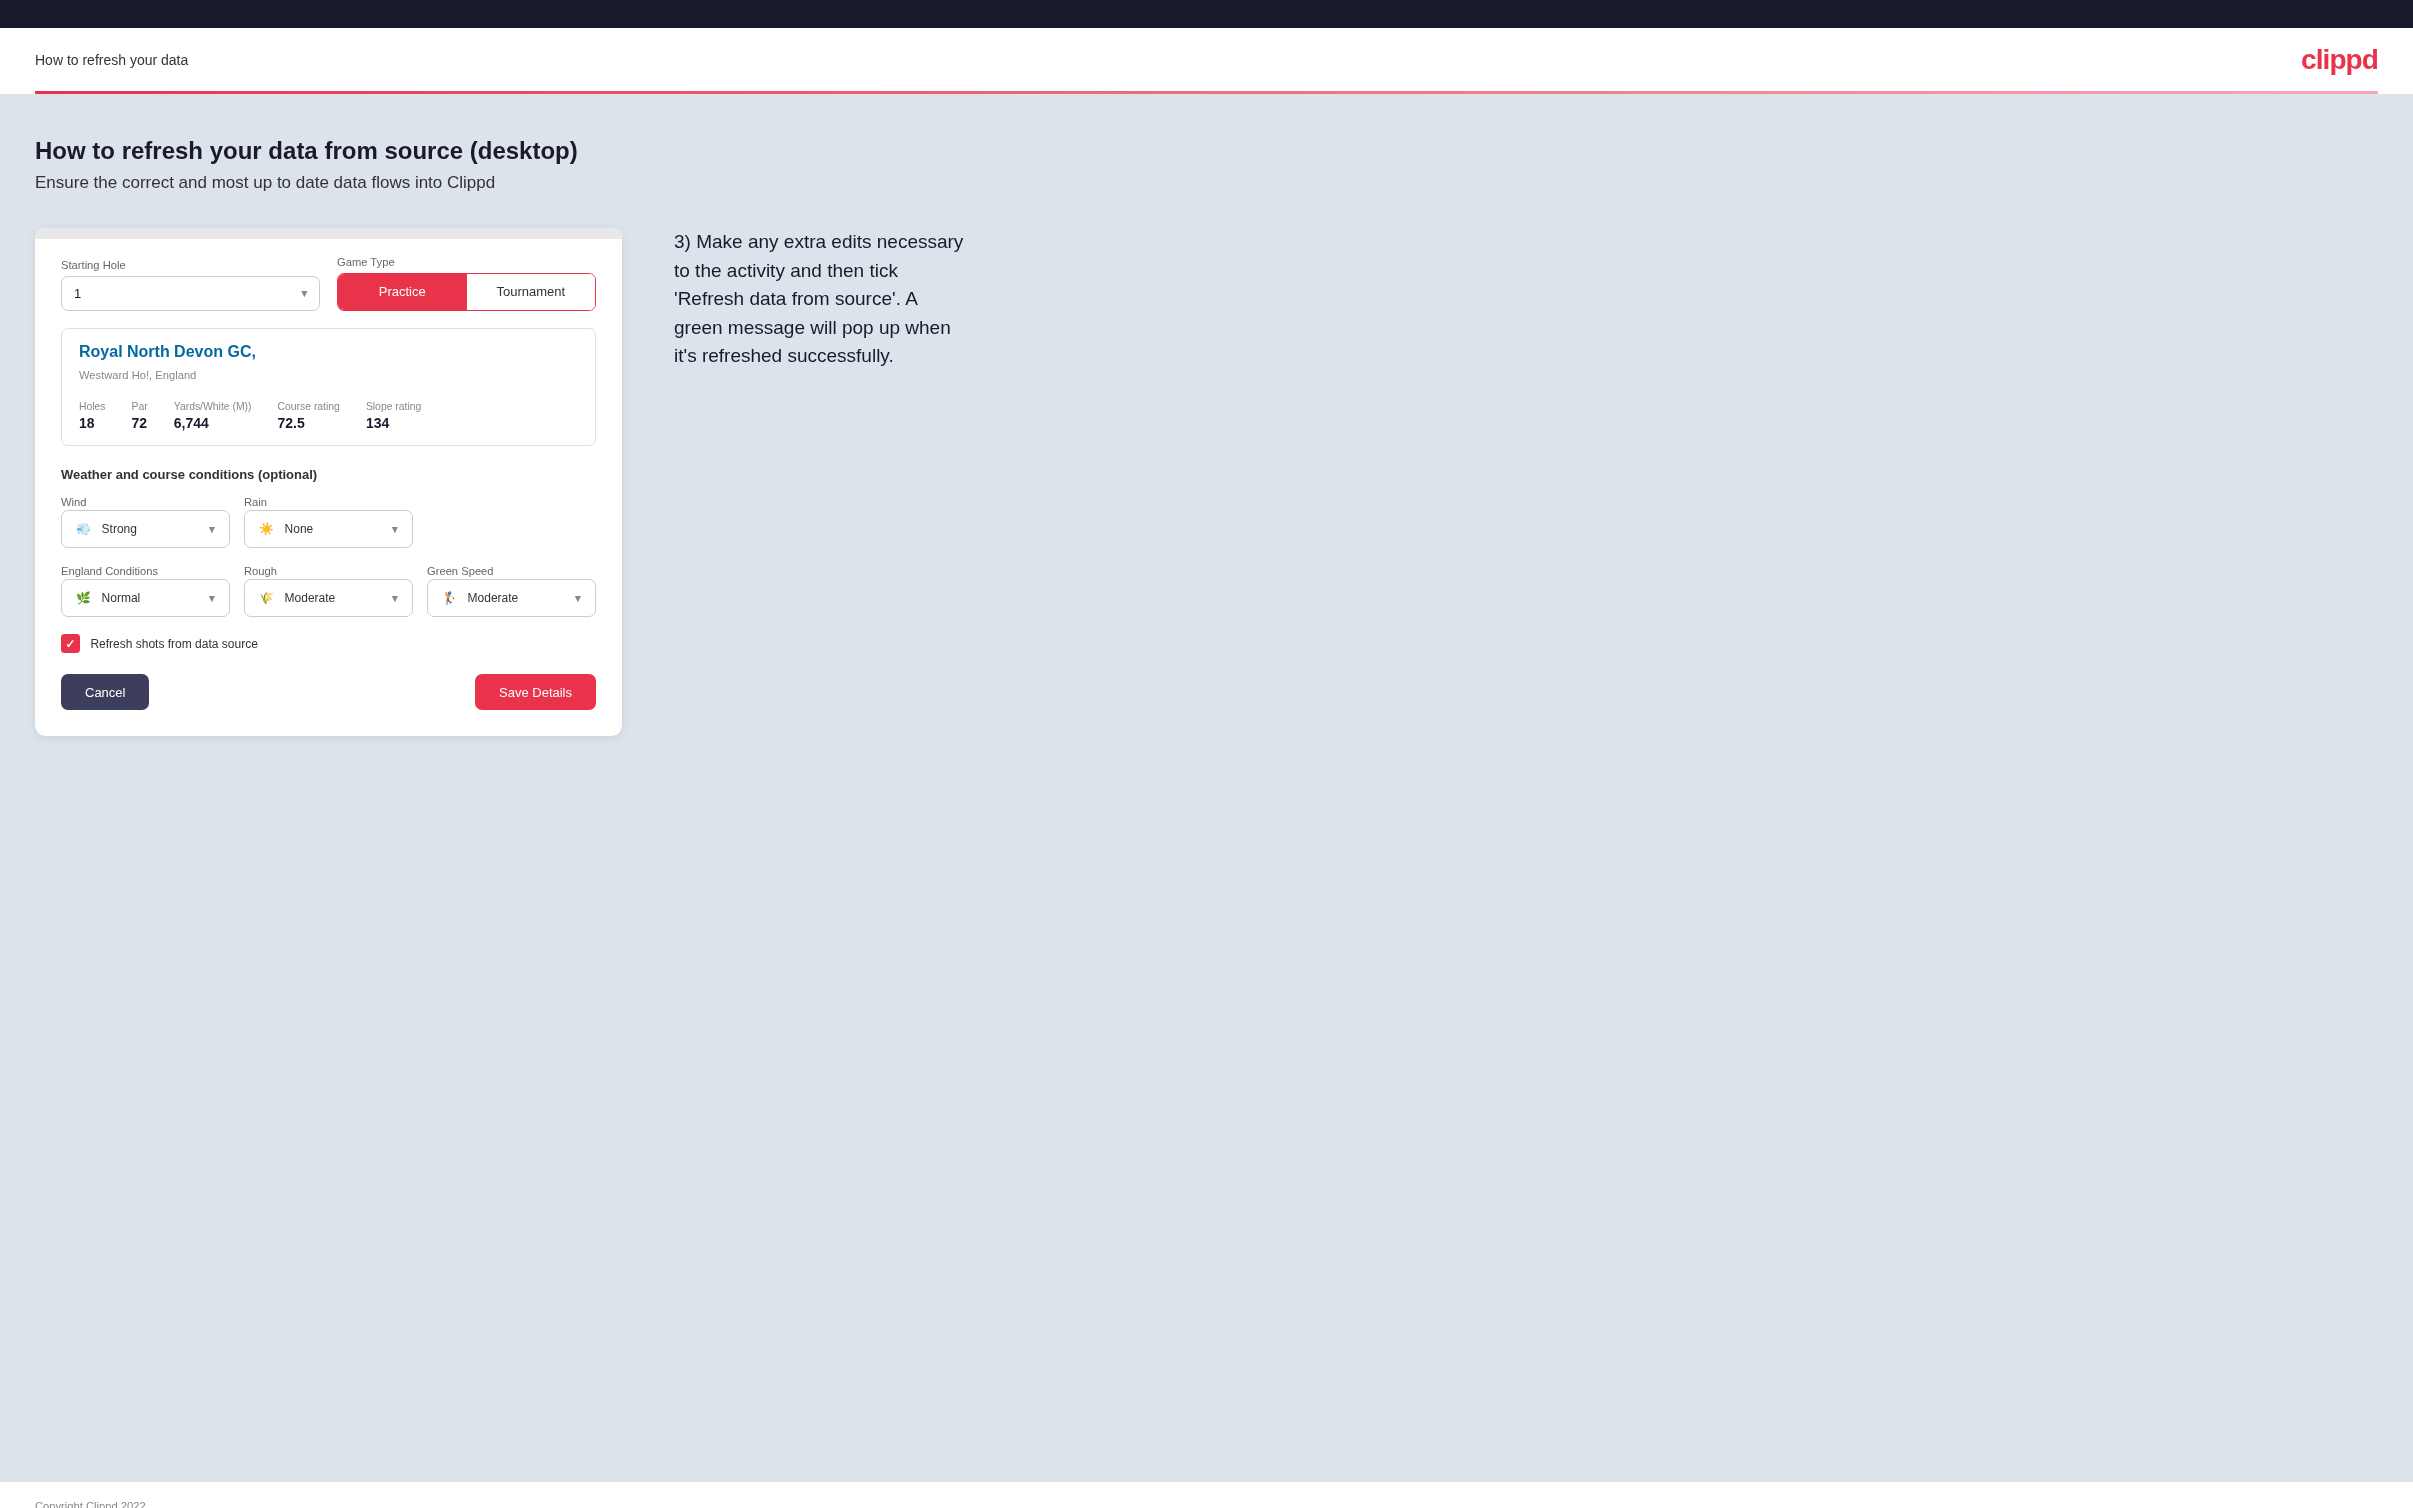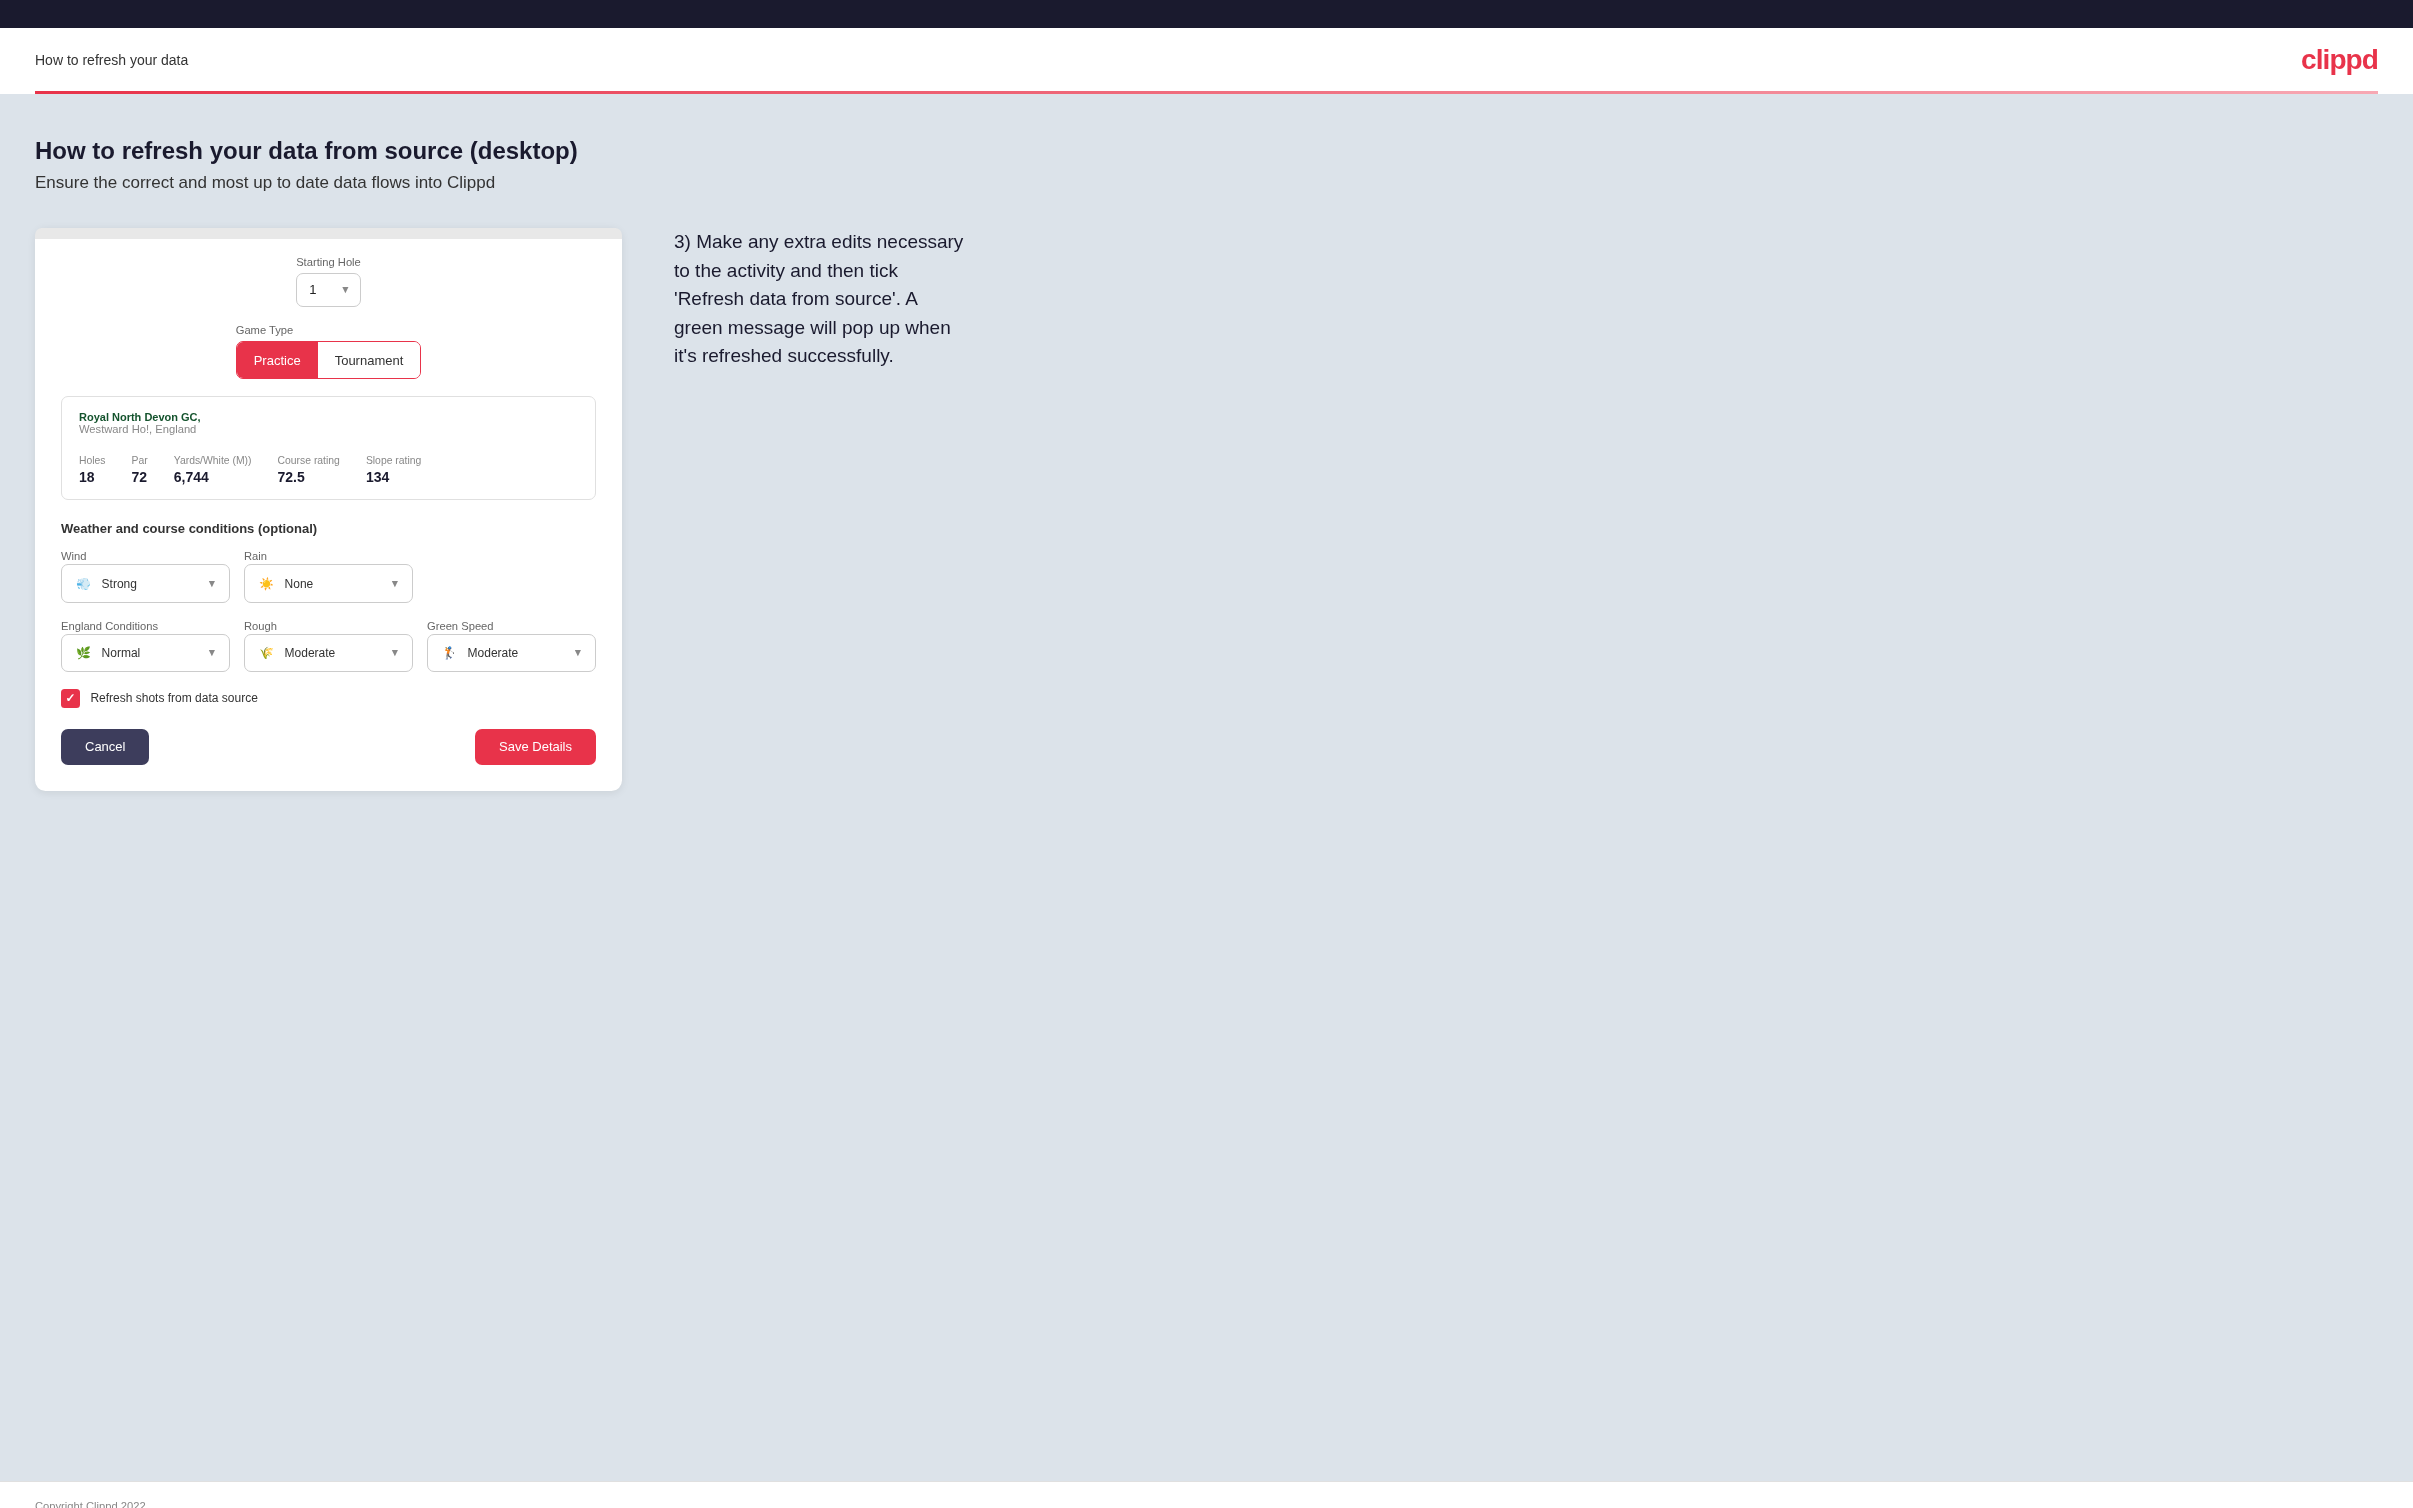--- a/index.html
+++ b/index.html
@@ -145,24 +145,24 @@
     }
 
     .course-info-card {
       border: 0.9px solid #e0e0e0;
       border-radius: 7px;
       padding: 14px 17px;
       margin-bottom: 21px;
     }
 
     .course-name {
-      font-size: 11px;
+      font-size: 16px;
       font-weight: 600;
-      color: #14532d;
-      margin-bottom: 0;
+      color: #0369a1;
+      margin-bottom: 8px;
     }
 
     .course-location {
       font-size: 11.2px;
       color: #888;
       margin-bottom: 12px;
     }
 
     .course-stats {
       display: flex;
@@ -319,24 +319,23 @@
       border-top: 0.9px solid #e0e0e0;
     }
 
     .footer-text {
       font-size: 11.2px;
       color: #888;
     }
 
     .starting-hole-row {
       display: flex;
-      align-items: center;
+      align-items: flex-end;
       gap: 17px;
       margin-bottom: 17px;
-      flex-direction: column;
     }
 
     .game-type-field {
       flex: 1;
       display: flex;
       flex-direction: column;
       gap: 5.2px;
     }
   </style>
 </head>

